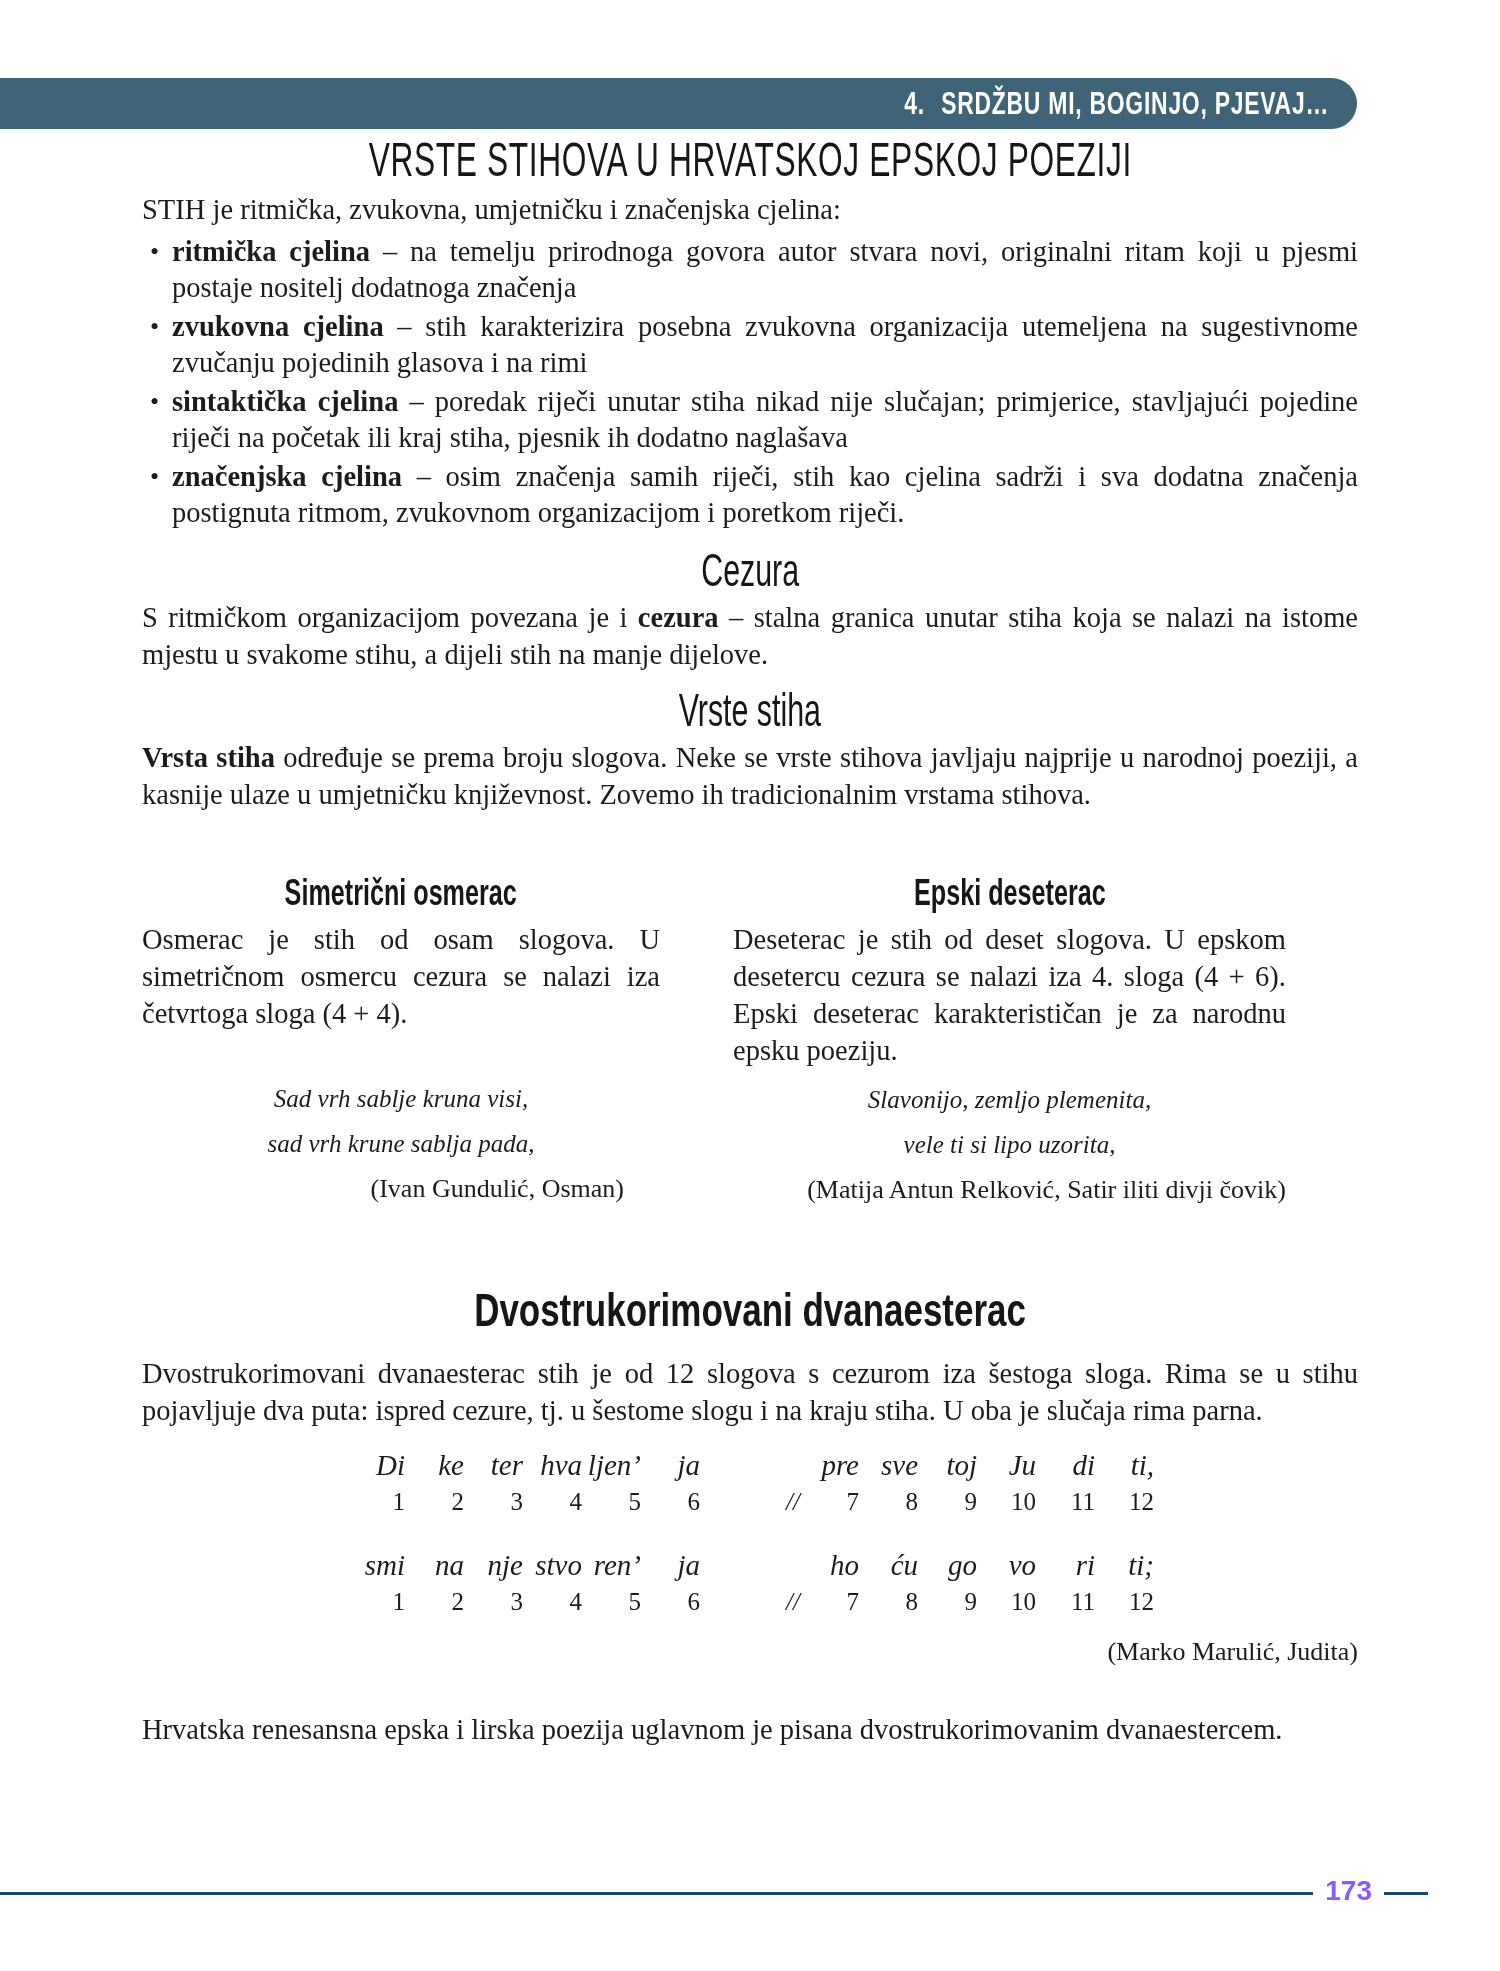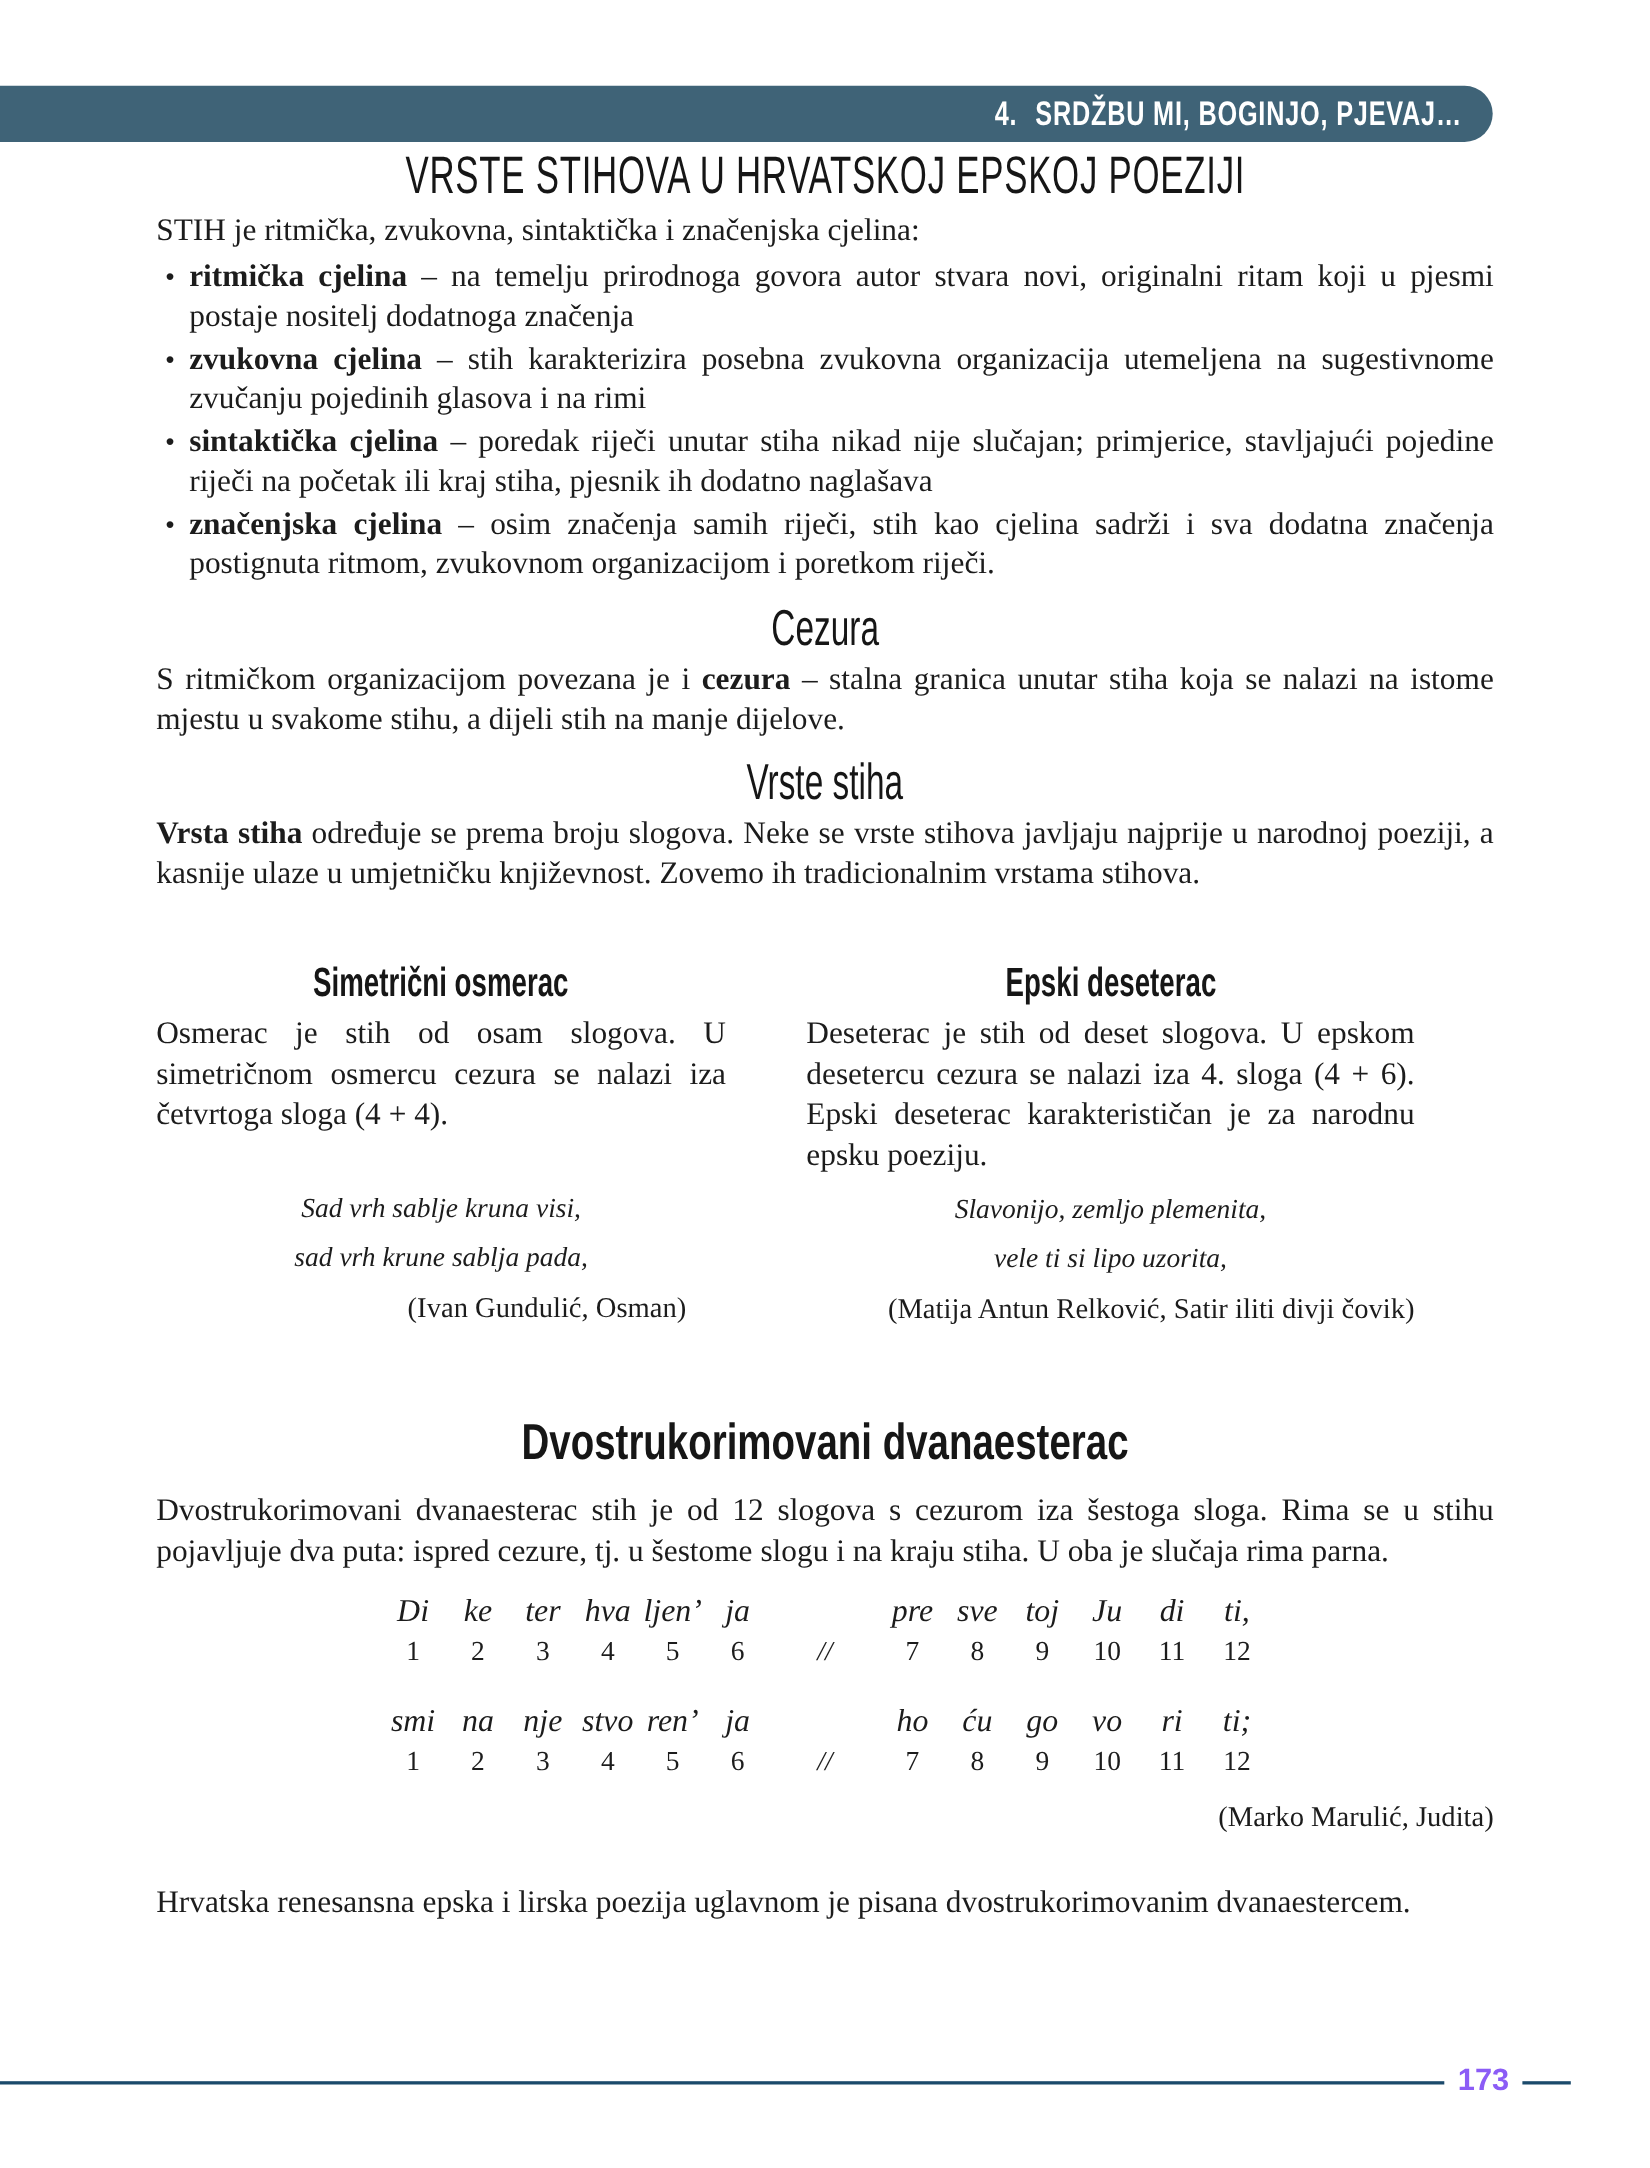--- a/index.html
+++ b/index.html
@@ -54,21 +54,21 @@
   .attribution { font-size:26px; line-height:34px; text-align:right; margin-top:6px; }
   .attr-left { padding-right:36px; }
   .work { }
   
   .h-big { margin:80px 0 0 0; text-align:center; }
   .h-big .cond { font-size:46px; line-height:46px; font-weight:700; transform:scaleX(0.76); color:#161616; }
   .p-dvanaesterac { margin-top:22px; }
   .verse-row { display:flex; justify-content:center; }
   .verse-row.first { margin-top:16px; }
   .verse-row.second { margin-top:28px; }
-  .cell { width:59px; text-align:center; }
+  .cell { width:59px; text-align:right; }
   .cell.sep { width:100px; }
   .syl { font-style:italic; font-size:29px; line-height:40px; height:40px; }
   .num { font-size:25px; line-height:30px; margin-top:2px; }
   .num.italic { font-style:italic; }
   .marulic { margin-top:18px; }
   .closing { margin-top:42px; }
   
   .footer { position:absolute; top:1877px; left:0; right:72px; display:flex; align-items:center; }
   .rule { height:3px; background:#1b4a6b; }
   .rule.left { flex:1; }
@@ -89,21 +89,21 @@
   </span>
 </div>
 
 <div class="content">
 
   <h1 class="main-title">
     <span class="cond">VRSTE STIHOVA U HRVATSKOJ EPSKOJ POEZIJI</span>
   </h1>
 
 
-  <p class="intro just">STIH je ritmička, zvukovna, sintaktička i značenjska cjelina:</p>
+  <p class="intro just">STIH je ritmička, zvukovna, umjetničku i značenjska cjelina:</p>
 
   <ul class="bullets">
     <li>
       <span class="dot">•</span>
       <span class="bold">ritmička cjelina</span>
       <span>– na temelju prirodnoga govora autor stvara novi, originalni ritam koji u pjesmi postaje nositelj dodatnoga značenja</span>
     </li>
     <li>
       <span class="dot">•</span>
       <span class="bold">zvukovna cjelina</span>

